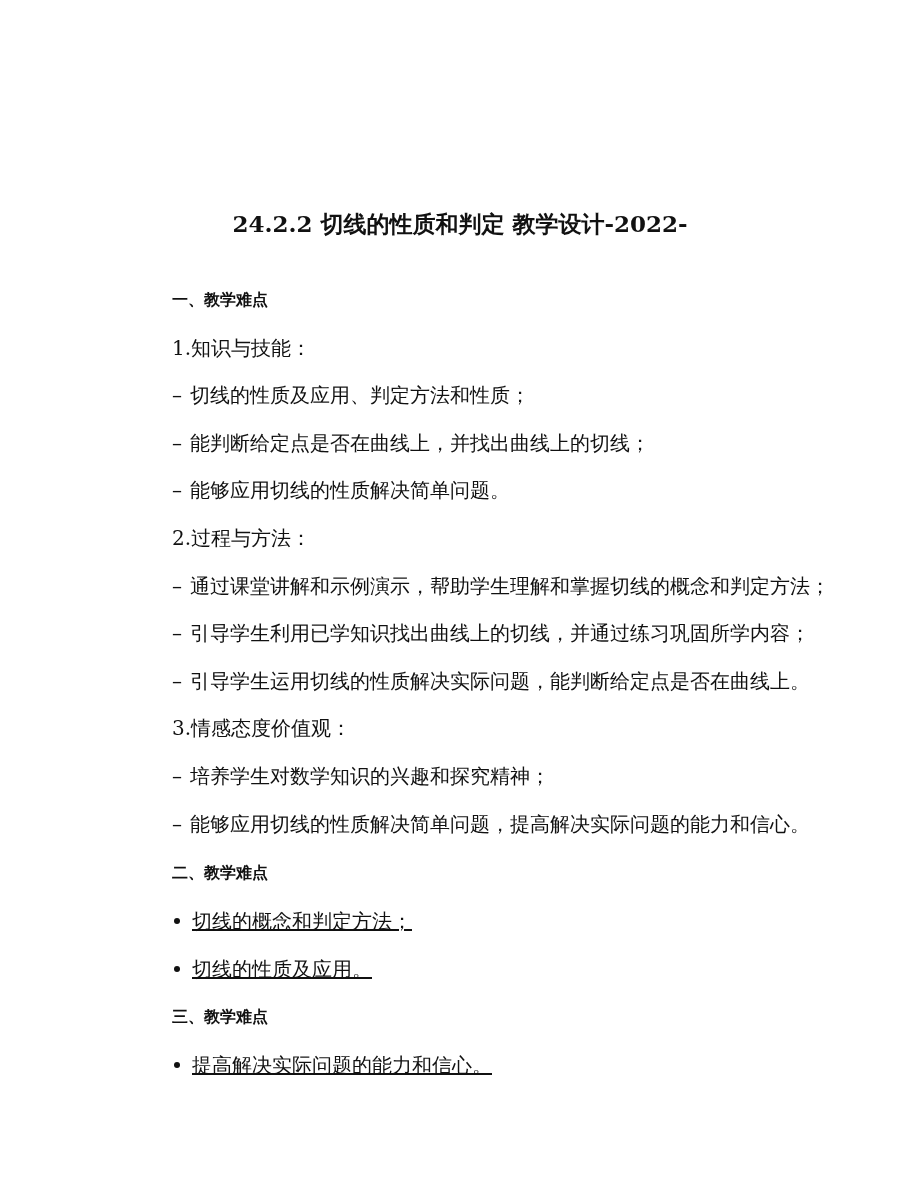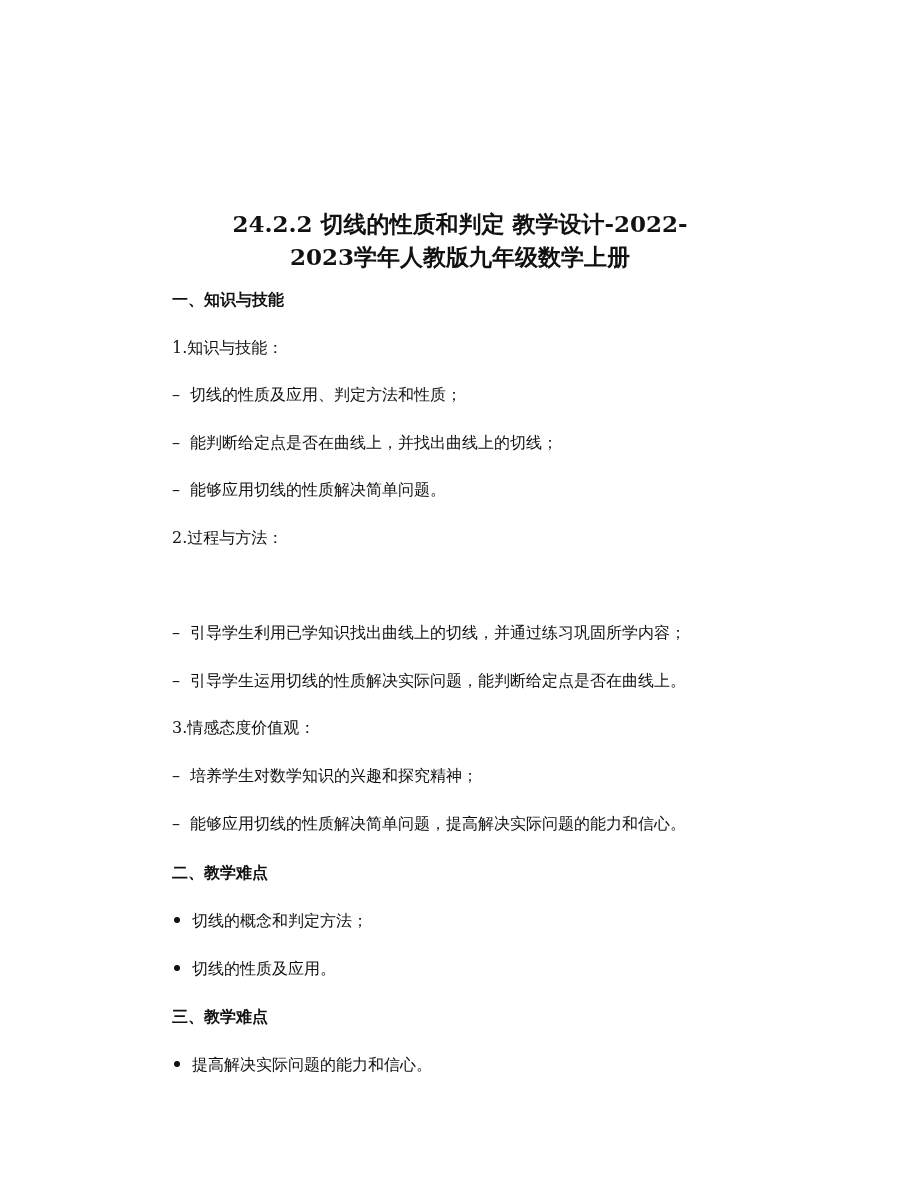--- a/index.html
+++ b/index.html
@@ -8,55 +8,57 @@
     font-family: "DejaVu Serif", "Liberation Serif", serif; color: #111111;
   }
   .page { position: absolute; left: 0; top: 16px; width: 729px; height: 1191px; margin-top: 48px; }
   .title {
     position: absolute; left: 0; width: 920px; text-align: center;
     font-weight: bold; font-size: 23px; line-height: 33px; top: 143px;
     font-family: "DejaVu Serif", "Liberation Serif", serif;
   }
   .title div { white-space: nowrap; }
   .line {
-    position: absolute; left: 172px; font-size: 16px; line-height: 20px;
+    position: absolute; left: 172px; font-size: 20px; line-height: 20px;
     white-space: nowrap;
   }
   .heading { font-weight: bold; font-size: 16px; }
   .dash-item .dash { display: inline-block; width: 18px; }
-  .bullet-item { left: 172px; }
+  .bullet-item { left: 172px; text-decoration: underline; }
   .bullet-item .dot {
     display: inline-block; width: 6px; height: 6px; border-radius: 50%;
     background: #111; vertical-align: middle; margin: 0 12px 3px 2px;
   }
 </style>
 </head>
 <body>
 
 <div class="page">
 
   <div class="title">
     <div>24.2.2 切线的性质和判定 教学设计-2022-</div>
-    <div>2023学年人教版九年级数学上册</div>
   </div>
 
-  <div class="line heading" style="top:226px;">一、知识与技能</div>
+  <div class="line heading" style="top:226px;">一、教学难点</div>
 
   <div class="line" style="top:274px;">1.知识与技能：</div>
   <div class="line dash-item" style="top:321px;">
     <span class="dash">–</span><span>切线的性质及应用、判定方法和性质；</span>
   </div>
   <div class="line dash-item" style="top:369px;">
     <span class="dash">–</span><span>能判断给定点是否在曲线上，并找出曲线上的切线；</span>
   </div>
   <div class="line dash-item" style="top:416px;">
     <span class="dash">–</span><span>能够应用切线的性质解决简单问题。</span>
   </div>
 
   <div class="line" style="top:464px;">2.过程与方法：</div>
+  <div class="line dash-item" style="top:512px;">
+    <span class="dash">–</span><span>通过课堂讲解和示例演示，帮助学生理解和掌握切线的概念和判定方法；</span>
+  </div>
   <div class="line dash-item" style="top:559px;">
     <span class="dash">–</span><span>引导学生利用已学知识找出曲线上的切线，并通过练习巩固所学内容；</span>
   </div>
   <div class="line dash-item" style="top:607px;">
     <span class="dash">–</span><span>引导学生运用切线的性质解决实际问题，能判断给定点是否在曲线上。</span>
   </div>
 
   <div class="line" style="top:654px;">3.情感态度价值观：</div>
   <div class="line dash-item" style="top:702px;">
     <span class="dash">–</span><span>培养学生对数学知识的兴趣和探究精神；</span>

